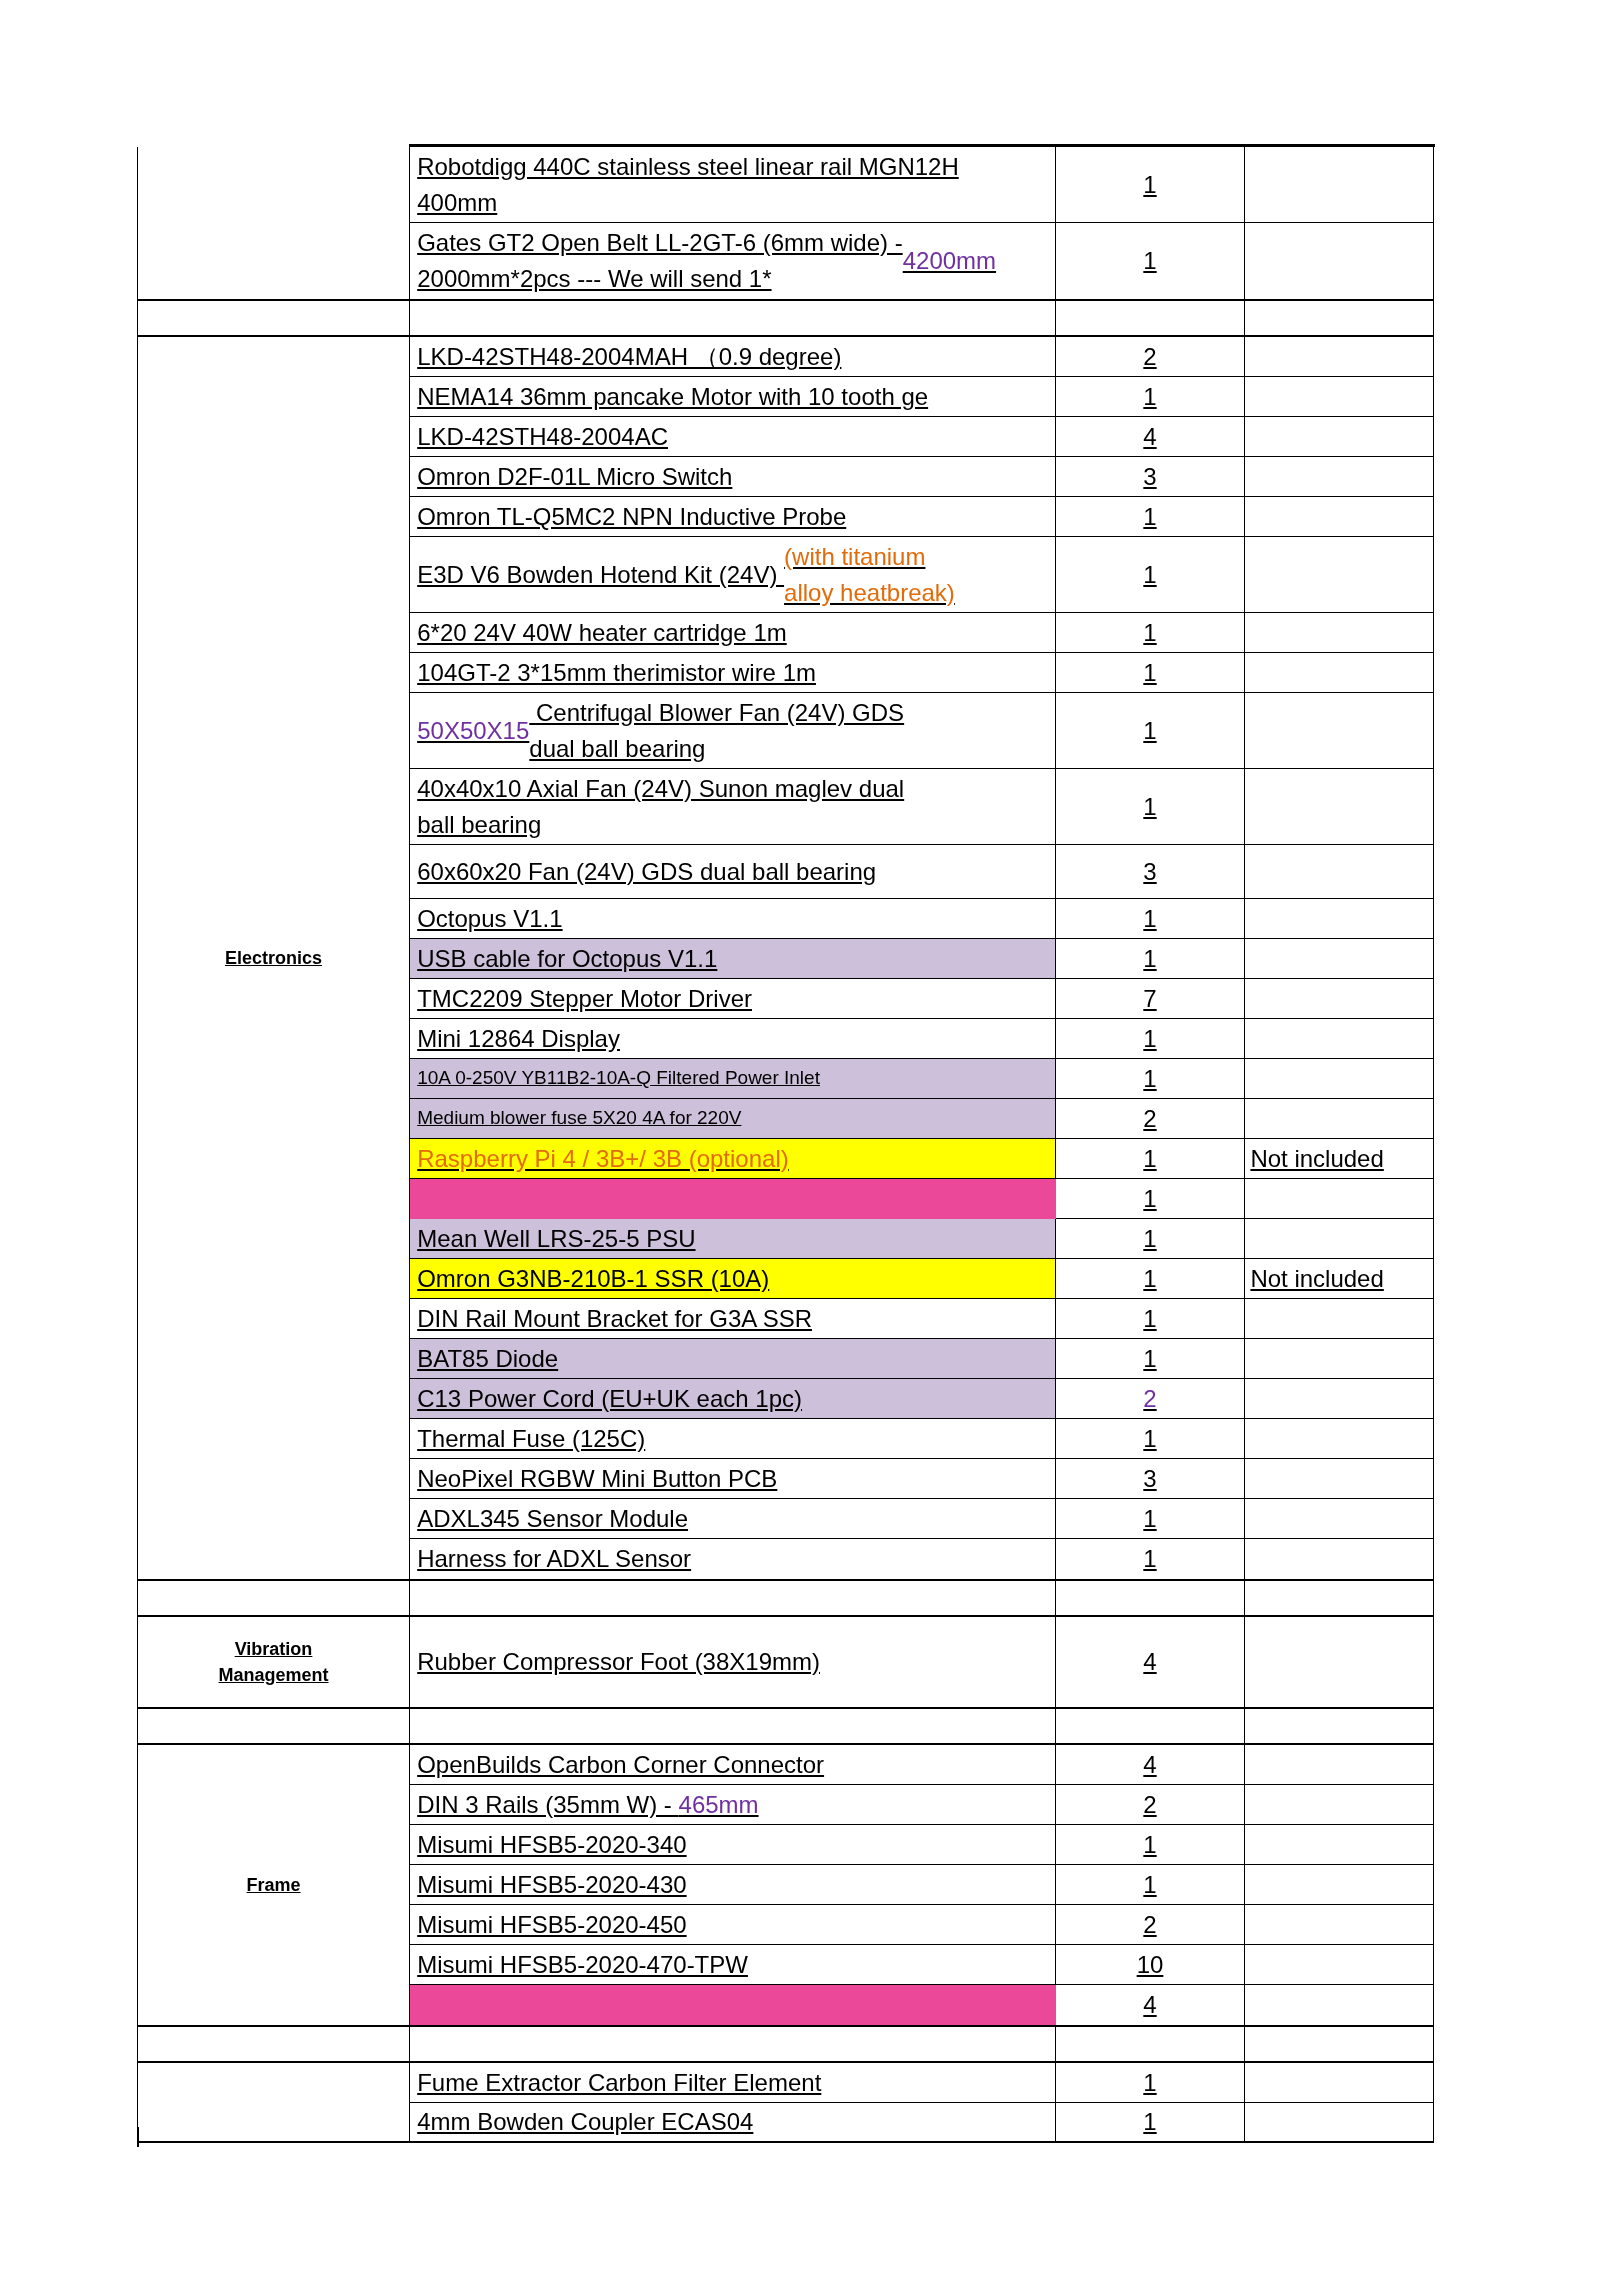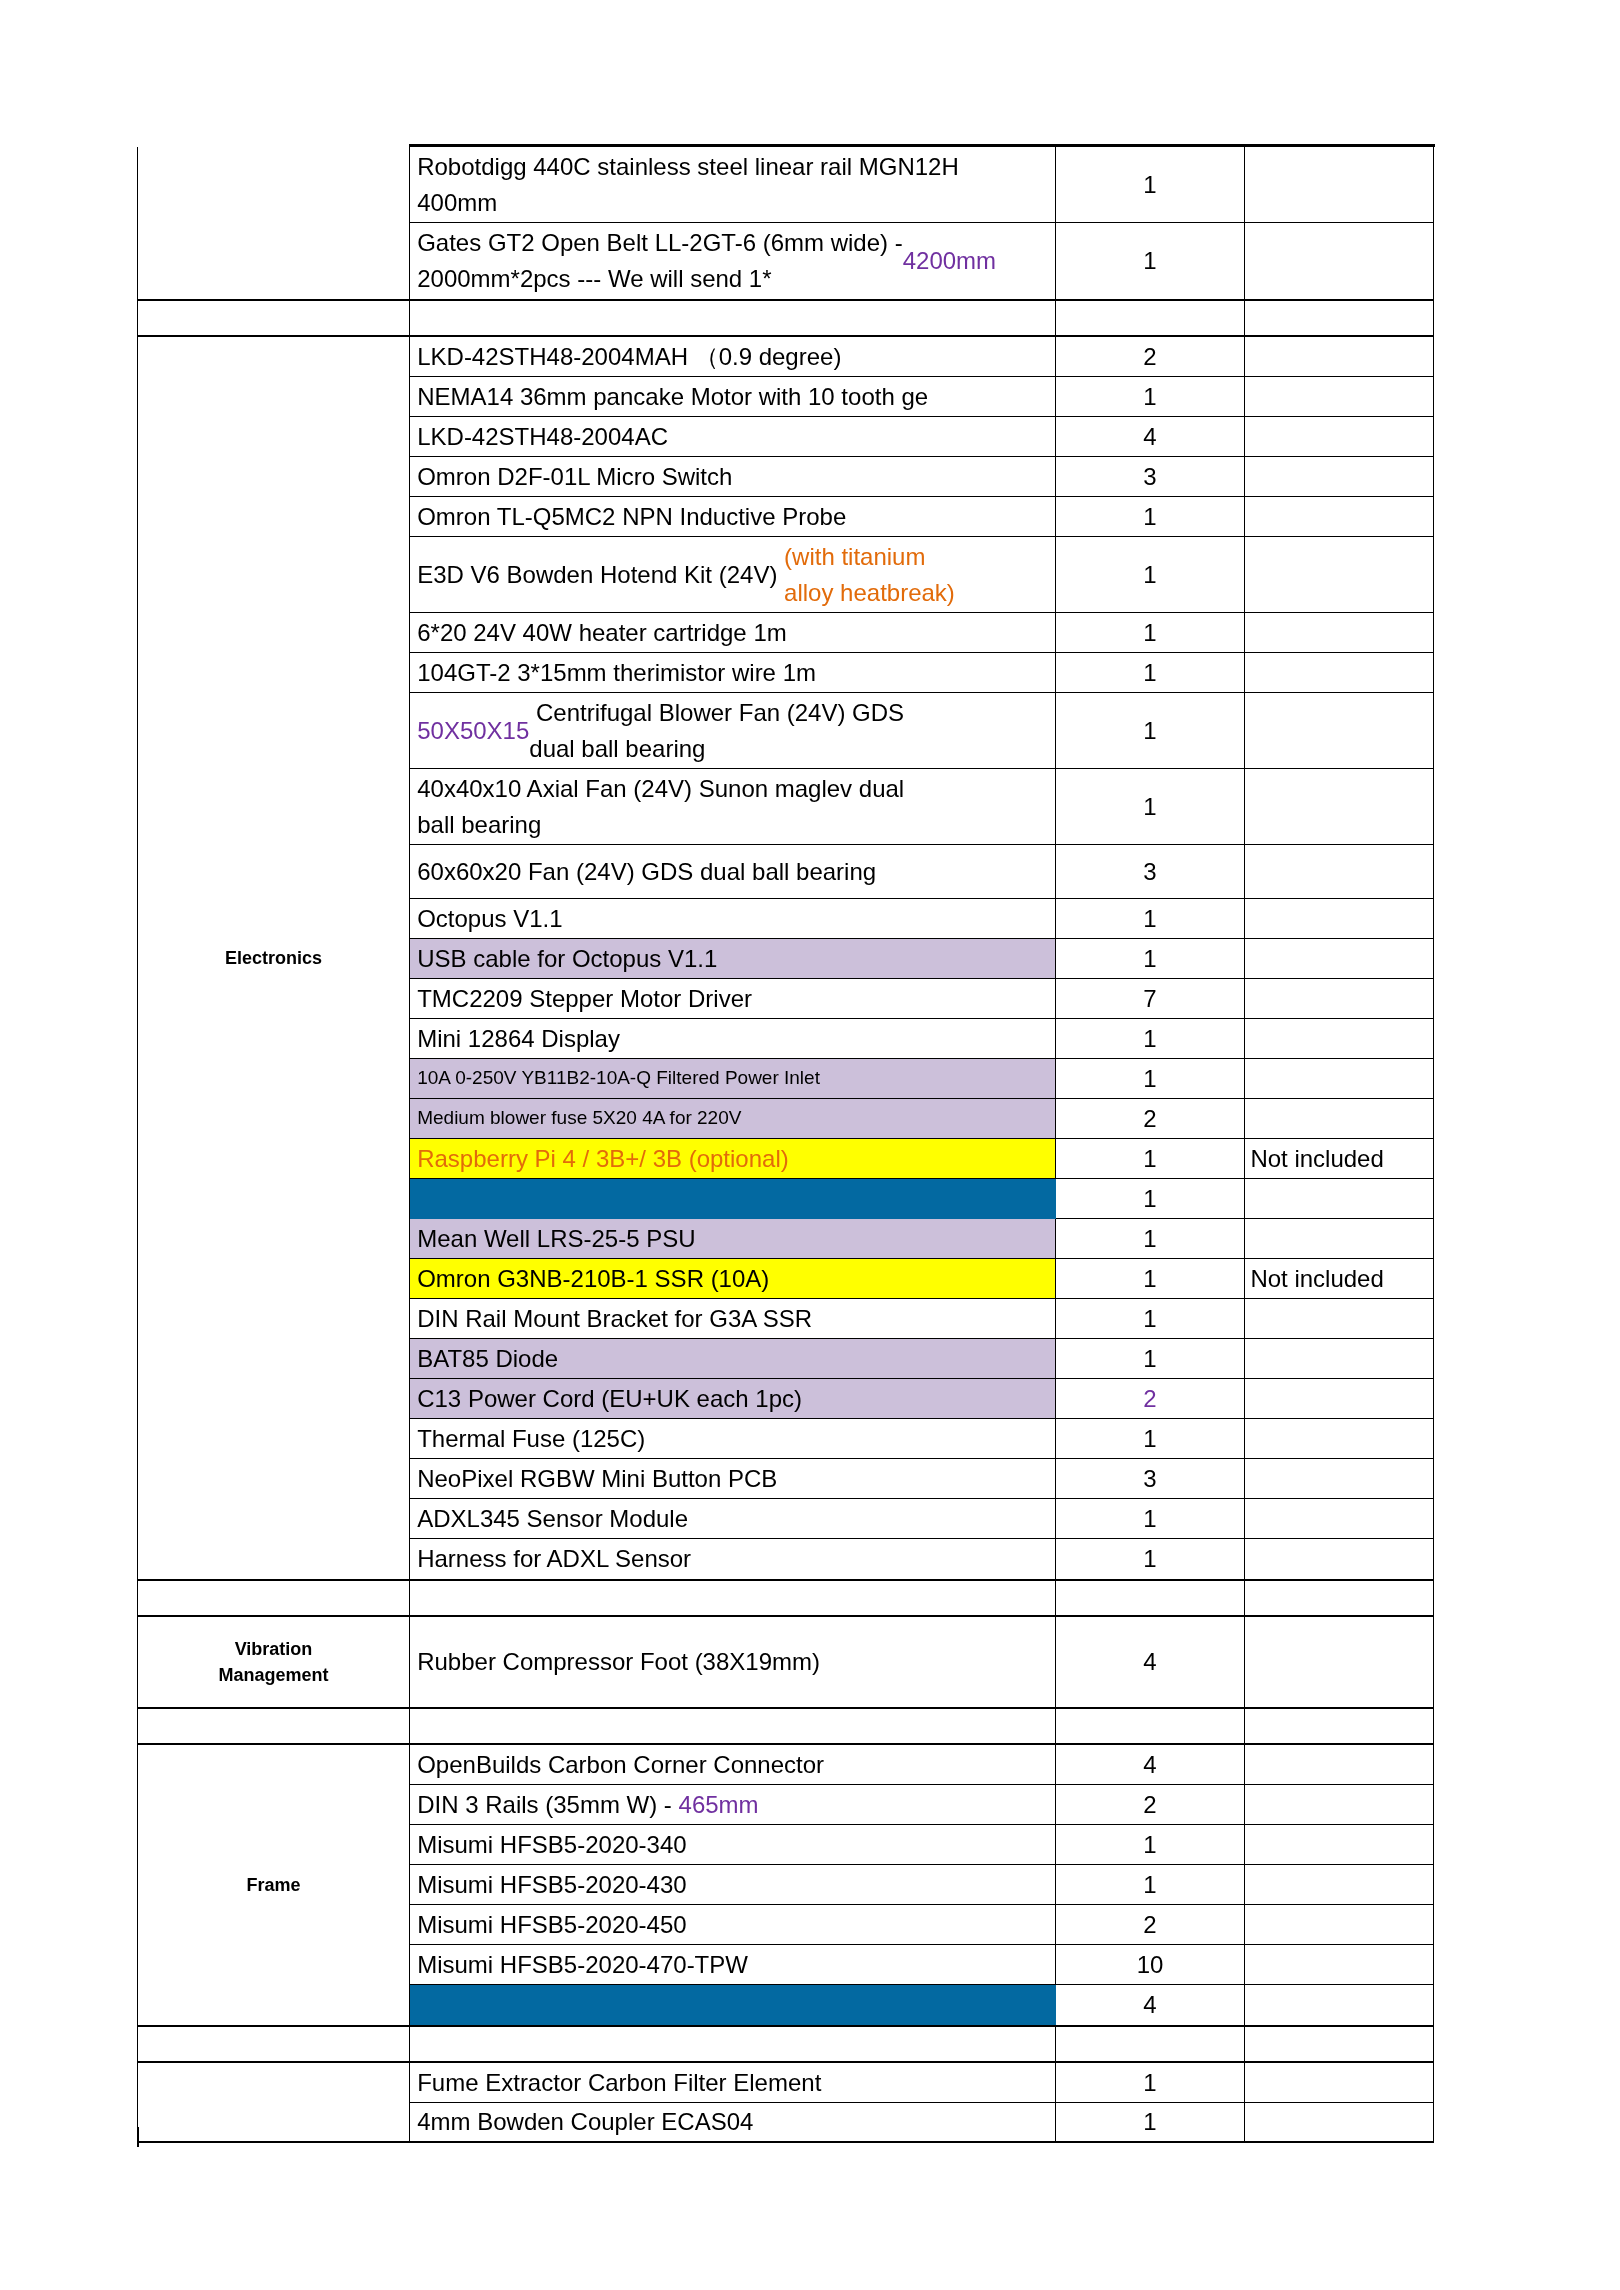--- a/index.html
+++ b/index.html
@@ -5,21 +5,22 @@
   html,body{margin:0;padding:0;background:#ffffff;}
   body{width:1620px;height:2291px;position:relative;overflow:hidden;
        font-family:"Liberation Sans","DejaVu Sans",sans-serif;color:#000;}
   .page{position:absolute;left:0;top:0;width:1620px;height:2291px;background:#fff;}
 
   .bom-grid{
     position:absolute;left:137px;top:147px;
     display:grid;
     grid-template-columns:272px 646px 189px 189px;
     border-left:1.8px solid #000;
-    background:#0369a1;
+    background:#ec4899;
+    text-decoration:underline;
   }
   .cell{
     box-sizing:border-box;
     border-right:1.8px solid #000;
     border-bottom:1.8px solid #000;
     display:flex;align-items:center;
     background:#fff;overflow:hidden;
     font-size:24px;line-height:1.5;
   }
   .cell.nbb{border-bottom:none;}

